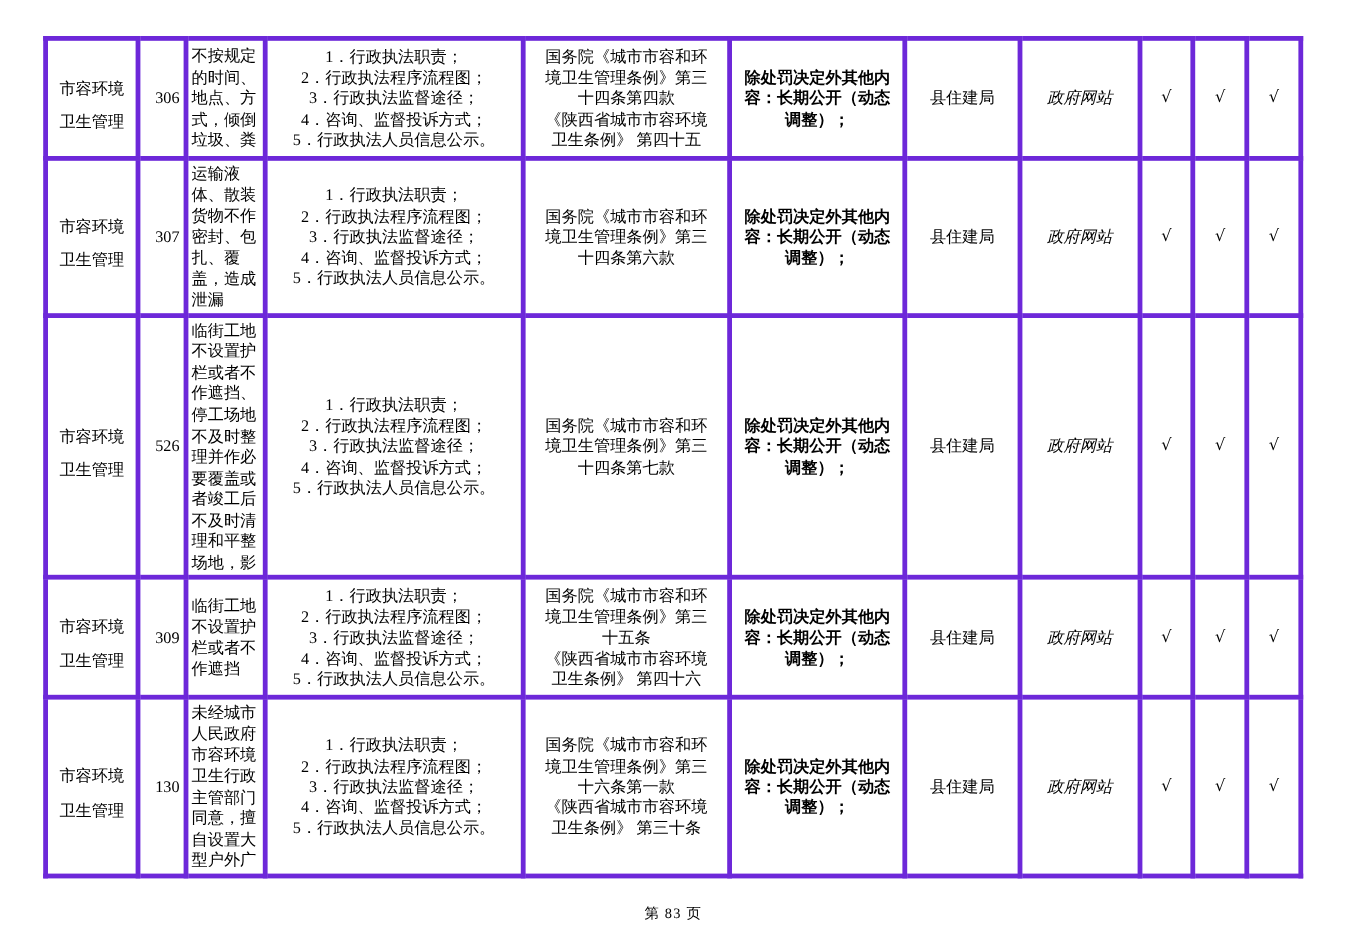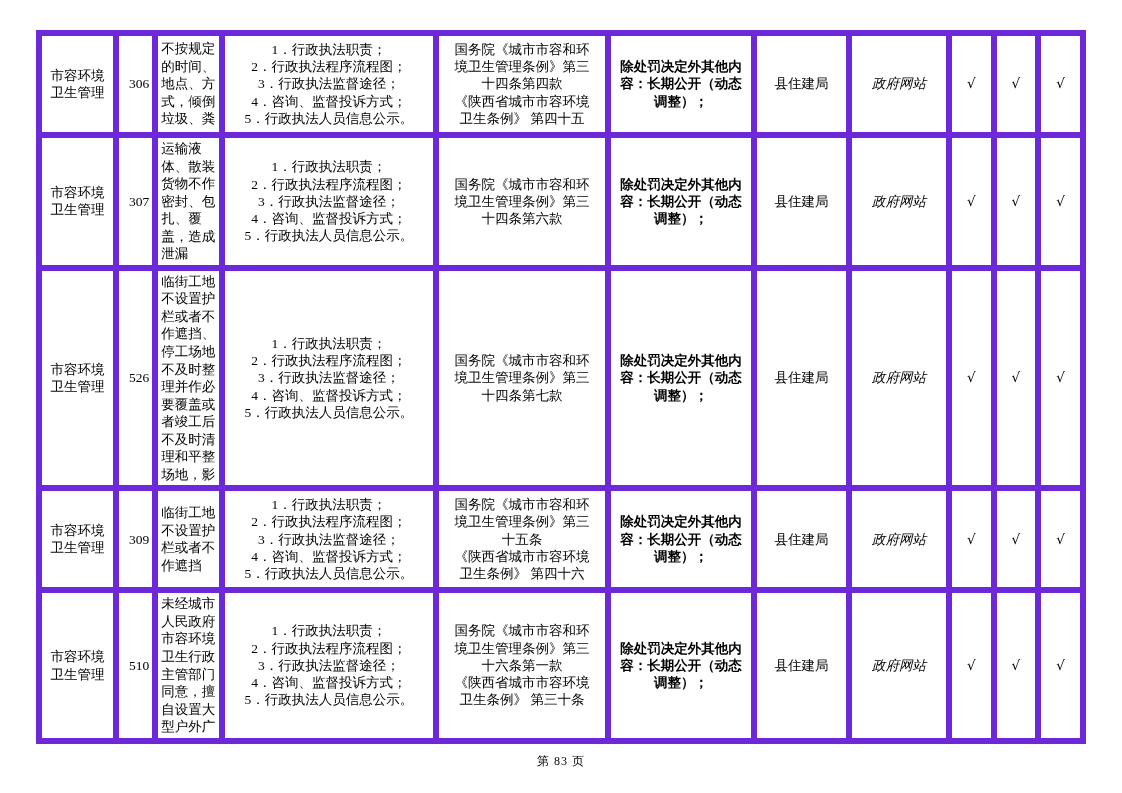--- a/index.html
+++ b/index.html
@@ -21,38 +21,38 @@
     box-sizing: border-box;
     padding: 30px 36px 0 36px;
   }
   table.doc-table {
     border-collapse: collapse;
     table-layout: fixed;
     width: 1050px;
     margin: 0 auto;
   }
   table.doc-table td {
-    border: 6px solid #6d28d9;
+    border: 4px solid #6d28d9;
     vertical-align: middle;
     padding: 2px 3px;
     font-size: 13.5px;
     line-height: 1.28;
     word-break: break-all;
   }
   .c-name   { width: 74px;  text-align: center; }
   .c-num    { width: 38px;  text-align: right; }
   .c-item   { width: 64px;  text-align: left; }
   .c-content{ width: 206px; text-align: center; }
   .c-basis  { width: 166px; text-align: center; }
   .c-scope  { width: 140px; text-align: center; }
   .c-org    { width: 92px;  text-align: center; }
   .c-channel{ width: 96px;  text-align: center; font-style: italic; }
   .c-check  { width: 43px;  text-align: center; }
 
-  .cell-lines > div { white-space: nowrap; }
+  .cell-lines > div { white-space: nowrap; margin-top: 11px; }
   .content-lines > div {
     text-align: center;
     white-space: nowrap;
   }
   .basis-lines > div { text-align: center; }
   .scope-lines > div { text-align: center; font-weight: bold; }
   .item-text {
     display: block;
     text-align: left;
     line-height: 1.3;
@@ -266,21 +266,21 @@
         <td class="c-check check">√</td>
       </tr>
 
       <tr style="height:140px">
         <td class="c-name">
           <div class="cell-lines">
             <div>市容环境</div>
               <div>卫生管理</div>
           </div>
         </td>
-        <td class="c-num">510</td>
+        <td class="c-num">130</td>
         <td class="c-item" style="vertical-align:top;">
           <span class="item-text">未经城市人民政府市容环境卫生行政主管部门同意，擅自设置大型户外广</span>
         </td>
         <td class="c-content">
           <div class="content-lines">
             <div>1．行政执法职责；</div>
             <div>2．行政执法程序流程图；</div>
             <div>3．行政执法监督途径；</div>
             <div>4．咨询、监督投诉方式；</div>
             <div>5．行政执法人员信息公示。</div>

